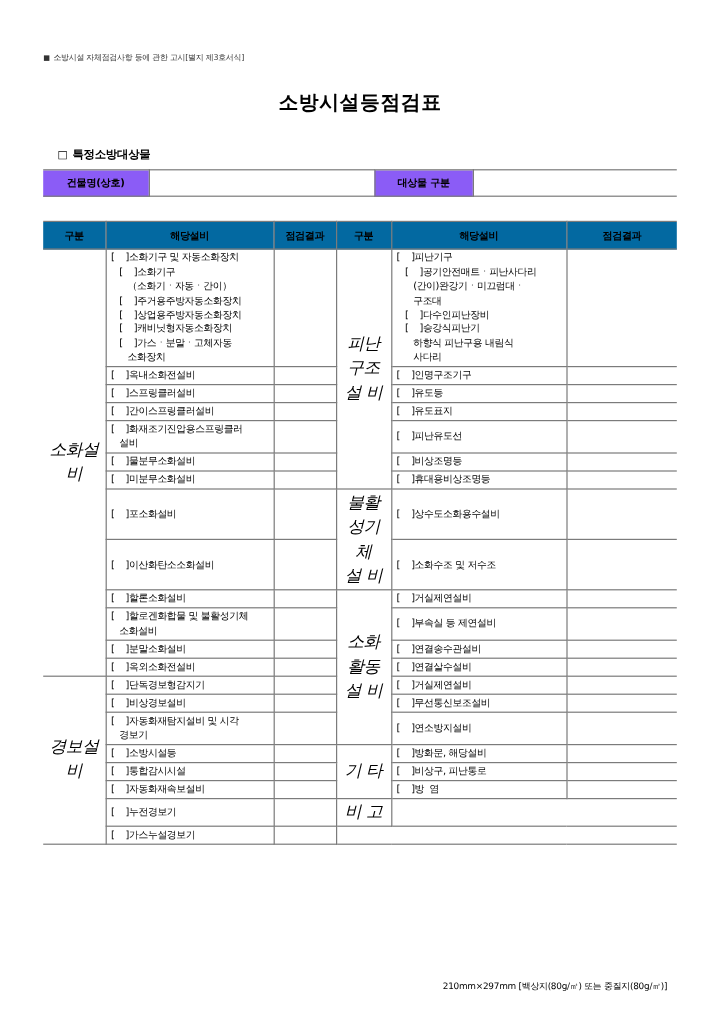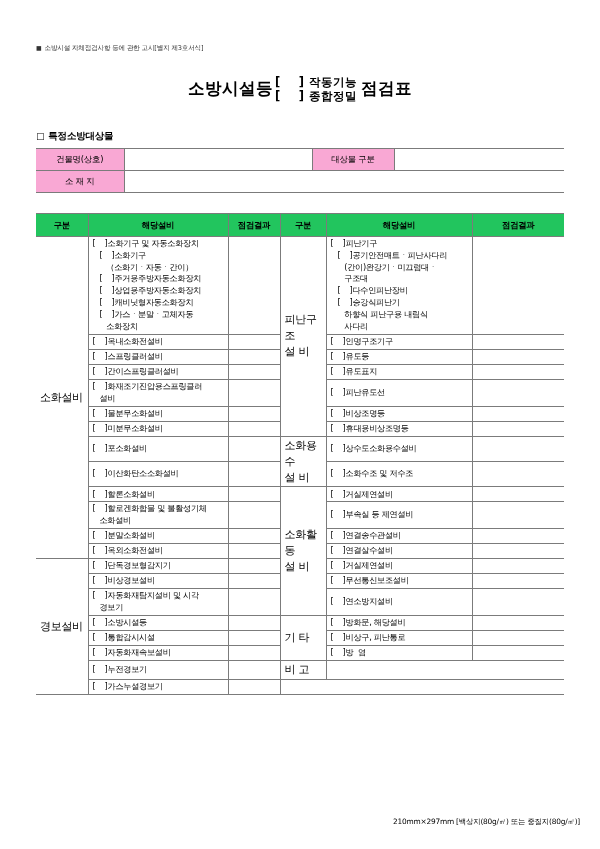--- a/index.html
+++ b/index.html
@@ -49,21 +49,21 @@
     margin: 0 4px 0 2px;
     font-weight: bold;
   }
   .doc-title .brk span {
     display: block;
     white-space: pre;
   }
   .section-head {
     font-size: 9.5px;
     font-weight: bold;
-    margin: 0 0 5px 0;
+    margin: 0 0 5px 12px;
     letter-spacing: -0.2px;
   }
   .section-head .box {
     font-size: 9px;
     margin-right: 4px;
   }
   table {
     border-collapse: collapse;
     width: 100%;
     table-layout: fixed;
@@ -75,100 +75,97 @@
     border-bottom: 1.4px solid #000;
   }
   .t1 td {
     border: 0.7px solid #7b7b7b;
     height: 21px;
     font-size: 8.4px;
     padding: 0 6px;
     letter-spacing: -0.2px;
   }
   .t1 td.lab {
-    background: #f9a8d4;
+    background: #8b5cf6;
     text-align: center;
-    font-weight: normal;
+    font-weight: bold;
   }
   .t1 td.first { border-left: none; }
   .t1 td.last { border-right: none; }
   .sp { letter-spacing: 2.5px; }
 
   
   .t2 {
     border-top: 1.4px solid #000;
     border-bottom: 1.4px solid #000;
     font-size: 8.2px;
   }
   .t2 th, .t2 td {
     border: 0.7px solid #7b7b7b;
     padding: 1px 4px;
     letter-spacing: -0.3px;
     line-height: 1.45;
     vertical-align: middle;
   }
   .t2 th {
-    background: #22c55e;
+    background: #0369a1;
     font-weight: bold;
     text-align: center;
     height: 20px;
     font-size: 8.4px;
   }
   .t2 td.edge-l { border-left: none; }
   .t2 td.edge-r { border-right: none; }
   .t2 th.edge-l { border-left: none; }
   .t2 th.edge-r { border-right: none; }
   .cell-lines div { white-space: pre; }
   .grp {
-    text-align: left;
-    font-size: 11px;
+    text-align: center;
+    font-size: 14px;
+    font-style: italic;
   }
   .rowh { height: 15px; }
   .footer-note {
     position: absolute;
-    right: 20px;
+    right: 44px;
     bottom: 22px;
     font-size: 7.4px;
     letter-spacing: -0.2px;
   }
 </style>
 </head>
 <body>
 
 <div class="page">
 
   <div class="formnote">
     <span class="sq">■</span><span>소방시설 자체점검사항 등에 관한 고시[별지 제3호서식]</span>
   </div>
 
   <div class="doc-title">
-    <span>소방시설등</span><span class="brk"><span>[    ] 작동기능</span><span>[    ] 종합정밀</span></span><span>점검표</span>
+    <span>소방시설등</span><span>점검표</span>
   </div>
 
   <div class="section-head">
     <span class="box">□</span><span>특정소방대상물</span>
   </div>
 
   <table class="t1">
     <colgroup>
         <col style="width:88px">
         <col style="width:188px">
         <col style="width:82px">
         <col>
       </colgroup>
     <tbody>
       <tr>
         <td class="lab first">건물명(상호)</td>
         <td></td>
         <td class="lab">대상물 구분</td>
         <td class="last"></td>
-      </tr>
-      <tr>
-        <td class="lab first sp">소 재 지</td>
-        <td colspan="3" class="last"></td>
       </tr>
     </tbody>
   </table>
 
 
   <table class="t2">
     <colgroup>
       <col style="width:52px">
         <col style="width:140px">
         <col style="width:52px">
@@ -276,21 +273,21 @@
             <div>[    ]휴대용비상조명등</div>
           </td>
           <td class="edge-r"></td>
         </tr>
         <tr class="rowh">
           <td class="cell-lines ">
             <div>[    ]포소화설비</div>
           </td>
           <td></td>
           <td class="grp" rowspan="2">
-            <div>소화용수</div>
+            <div>불활성기체</div>
             <div>설 비</div>
           </td>
           <td class="cell-lines ">
             <div>[    ]상수도소화용수설비</div>
           </td>
           <td class="edge-r"></td>
         </tr>
         <tr class="rowh">
           <td class="cell-lines ">
             <div>[    ]이산화탄소소화설비</div>

